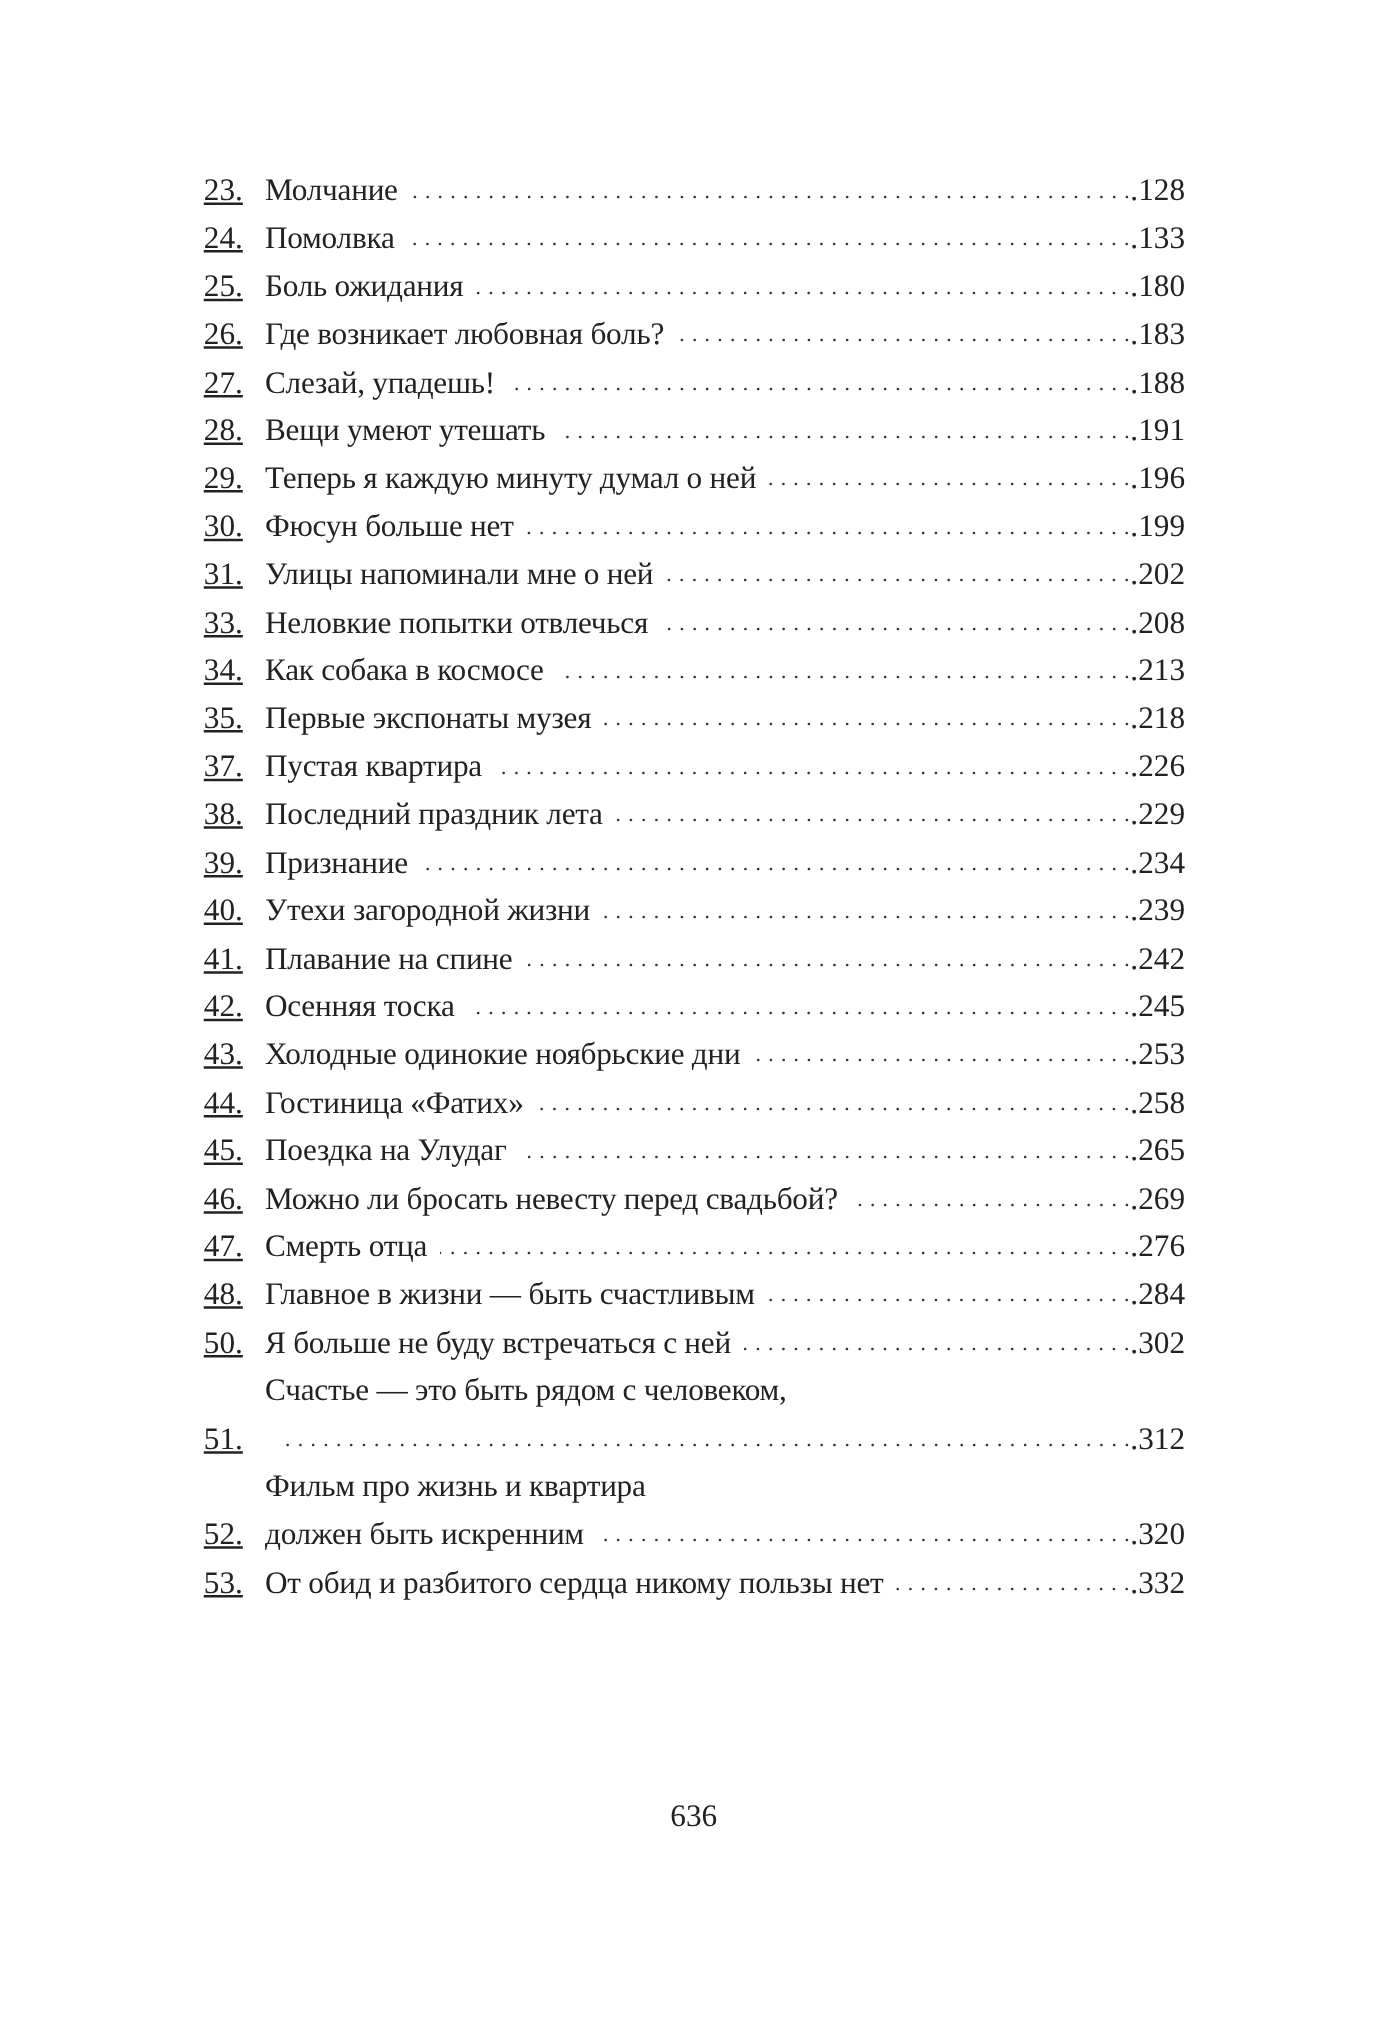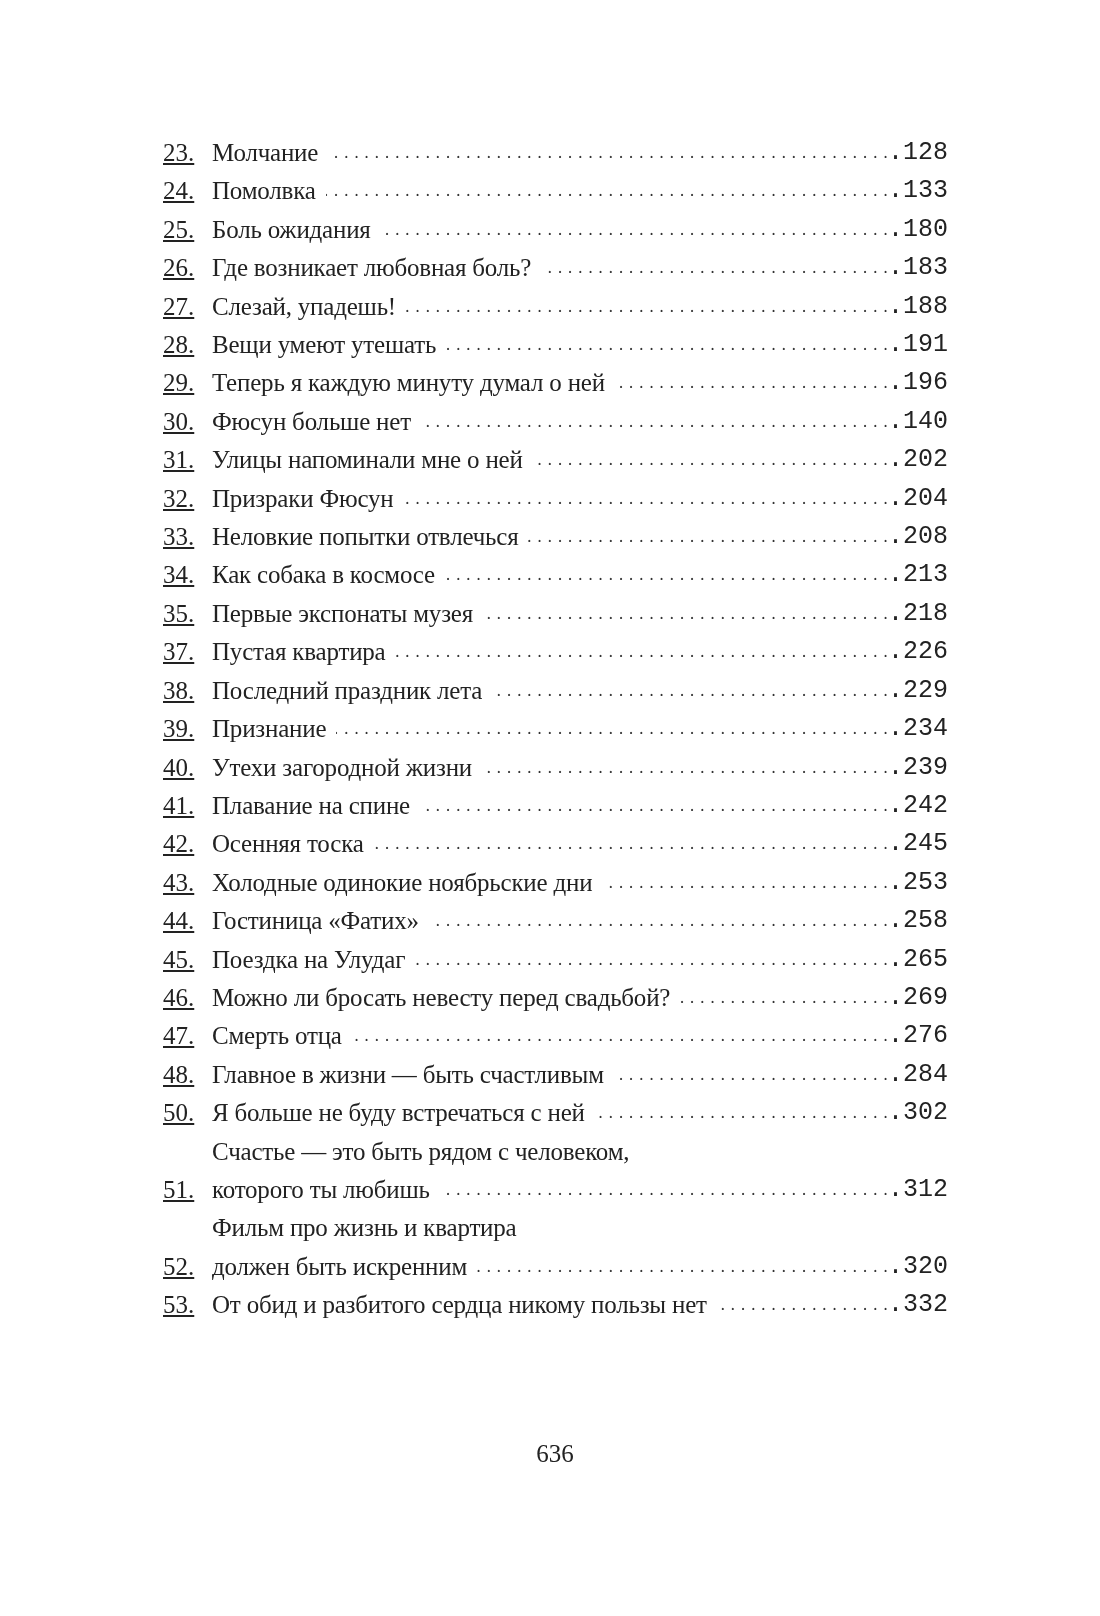--- a/index.html
+++ b/index.html
@@ -65,21 +65,21 @@
       text-align: left;
       line-height: 38.4px;
       color: #333;
     }
     .leader::before {
       content: ". . . . . . . . . . . . . . . . . . . . . . . . . . . . . . . . . . . . . . . . . . . . . . . . . . . . . . . . . . . . . . . . . . . . . . . . . . . . . . . . . . . . . . . . . . . . . . . . . . . . . . . . . . .";
       letter-spacing: 0;
     }
     .page {
       flex: 0 0 auto;
-      font-family: Liberation Mono, monospace;
+      font-family: Liberation Serif, serif;
       font-size: 25px;
       white-space: nowrap;
       letter-spacing: 0;
     }
     .page::before {
       content: ".";
     }
     .folio {
       position: absolute;
       top: 1440px;
@@ -164,45 +164,35 @@
           <span class="page">196</span>
         </div>
       </div>
     </div>
     <div class="entry">
       <span class="num">30.</span>
       <div class="body">
         <div class="line">
           <span class="title">Фюсун больше нет</span>
           <span class="leader"></span>
-          <span class="page">140</span>
+          <span class="page">199</span>
         </div>
       </div>
     </div>
     <div class="entry">
       <span class="num">31.</span>
       <div class="body">
         <div class="line">
           <span class="title">Улицы напоминали мне о ней</span>
           <span class="leader"></span>
           <span class="page">202</span>
         </div>
       </div>
     </div>
     <div class="entry">
-      <span class="num">32.</span>
-      <div class="body">
-        <div class="line">
-          <span class="title">Призраки Фюсун</span>
-          <span class="leader"></span>
-          <span class="page">204</span>
-        </div>
-      </div>
-    </div>
-    <div class="entry">
       <span class="num">33.</span>
       <div class="body">
         <div class="line">
           <span class="title">Неловкие попытки отвлечься</span>
           <span class="leader"></span>
           <span class="page">208</span>
         </div>
       </div>
     </div>
     <div class="entry">
@@ -355,21 +345,20 @@
         </div>
       </div>
     </div>
     <div class="entry">
       <span class="num">51.</span>
       <div class="body">
         <div class="line">
           <span class="title">Счастье — это быть рядом с человеком,</span>
         </div>
         <div class="line">
-          <span class="title">которого ты любишь</span>
           <span class="leader"></span>
           <span class="page">312</span>
         </div>
       </div>
     </div>
     <div class="entry">
       <span class="num">52.</span>
       <div class="body">
         <div class="line">
           <span class="title">Фильм про жизнь и квартира</span>

